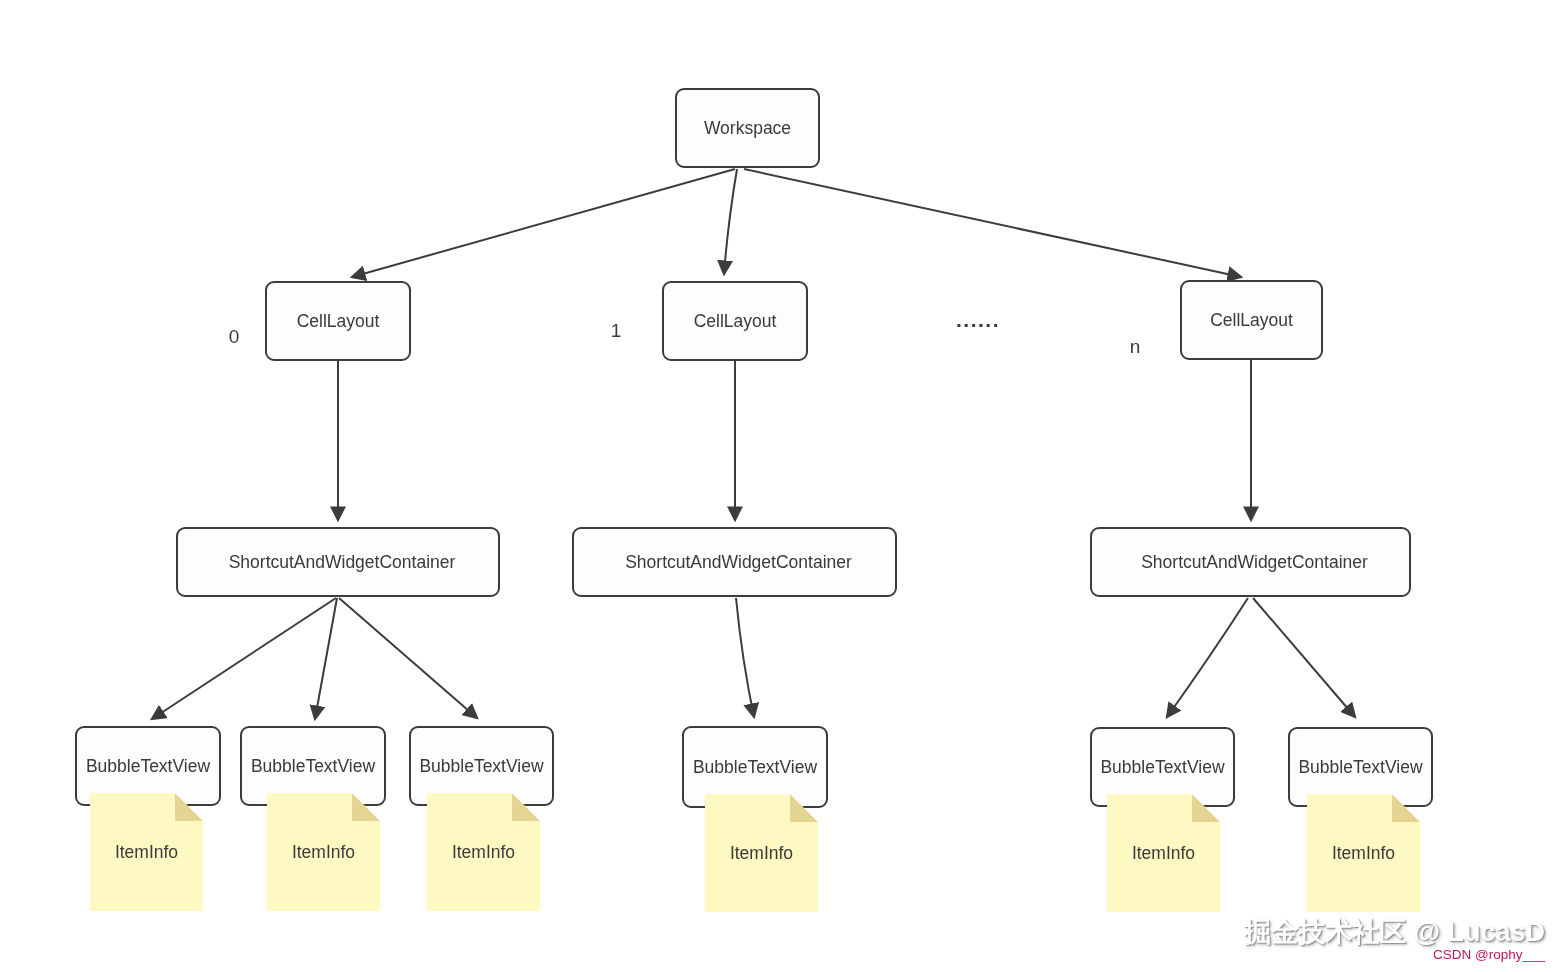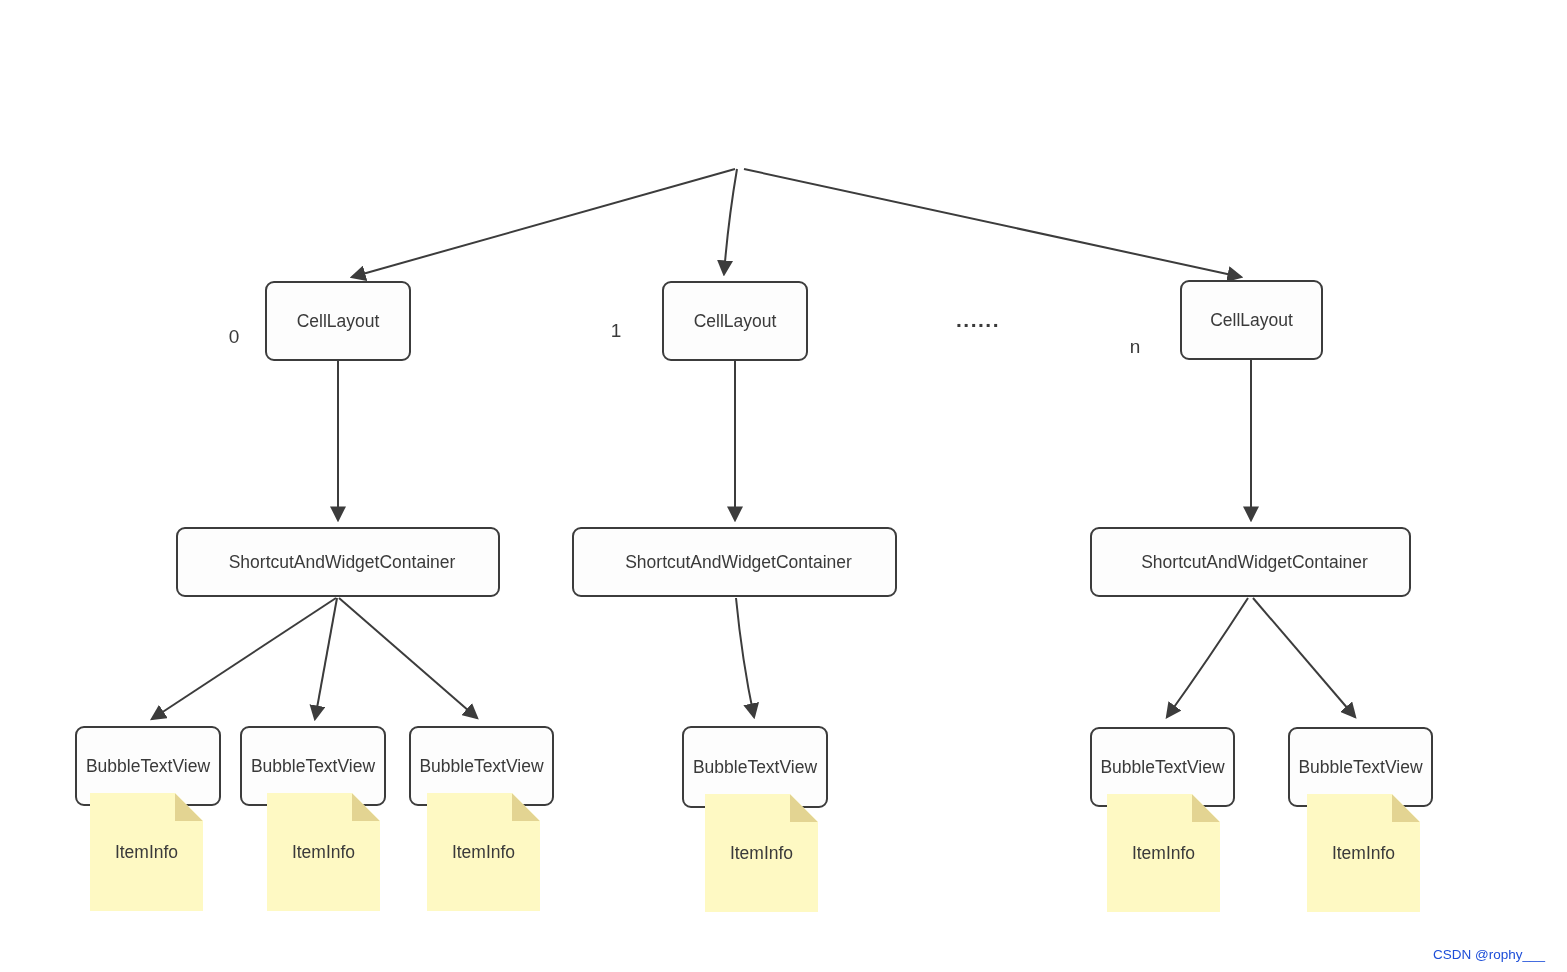--- a/index.html
+++ b/index.html
@@ -92,21 +92,21 @@
     color: #ffffff;
     text-shadow: 1px 1px 1px #8f8f8f, 2px 2px 3px #bdbdbd;
     white-space: nowrap;
     z-index: 5;
   }
   .watermark-sub {
     position: absolute;
     right: 22px;
     top: 947px;
     font-size: 13.5px;
-    color: #1d4ed8;
+    color: #be185d;
     text-shadow: 1px 1px 1px #ffffff;
     white-space: nowrap;
     z-index: 5;
   }
 </style>
 </head>
 <body>
 
 <div id="stage">
 
@@ -128,20 +128,23 @@
     <line x1="336" y1="598" x2="152" y2="719" marker-end="url(#ah)"></line>
     <line x1="337" y1="598" x2="315" y2="719" marker-end="url(#ah)"></line>
     <line x1="339" y1="598" x2="477" y2="718" marker-end="url(#ah)"></line>
 
     <path class="link" d="M736,598 Q742,660 754,717" marker-end="url(#ah)"></path>
 
     <path class="link" d="M1248,598 Q1208,660 1167,717" marker-end="url(#ah)"></path>
     <path class="link" d="M1253,598 Q1306,660 1355,717" marker-end="url(#ah)"></path>
   </svg>
 
+  <div class="node node-sm" style="left:675px; top:88px; width:145px;">
+    <span>Workspace</span>
+  </div>
 
   <span class="idx-label" style="left:222px; top:326px;">0</span>
   <div class="node node-sm" style="left:265px; top:281px;">
     <span>CellLayout</span>
   </div>
 
   <span class="idx-label" style="left:604px; top:320px;">1</span>
   <div class="node node-sm" style="left:662px; top:281px;">
     <span>CellLayout</span>
   </div>
@@ -206,15 +209,16 @@
   </div>
   <div class="note" style="left:1107px; top:794px;">
     <span class="note-fold"></span>
     <span>ItemInfo</span>
   </div>
   <div class="note" style="left:1307px; top:794px;">
     <span class="note-fold"></span>
     <span>ItemInfo</span>
   </div>
 
+  <div class="watermark-main">掘金技术社区 @ LucasD</div>
   <div class="watermark-sub">CSDN @rophy___</div>
 
 </div>
 
 </body></html>

